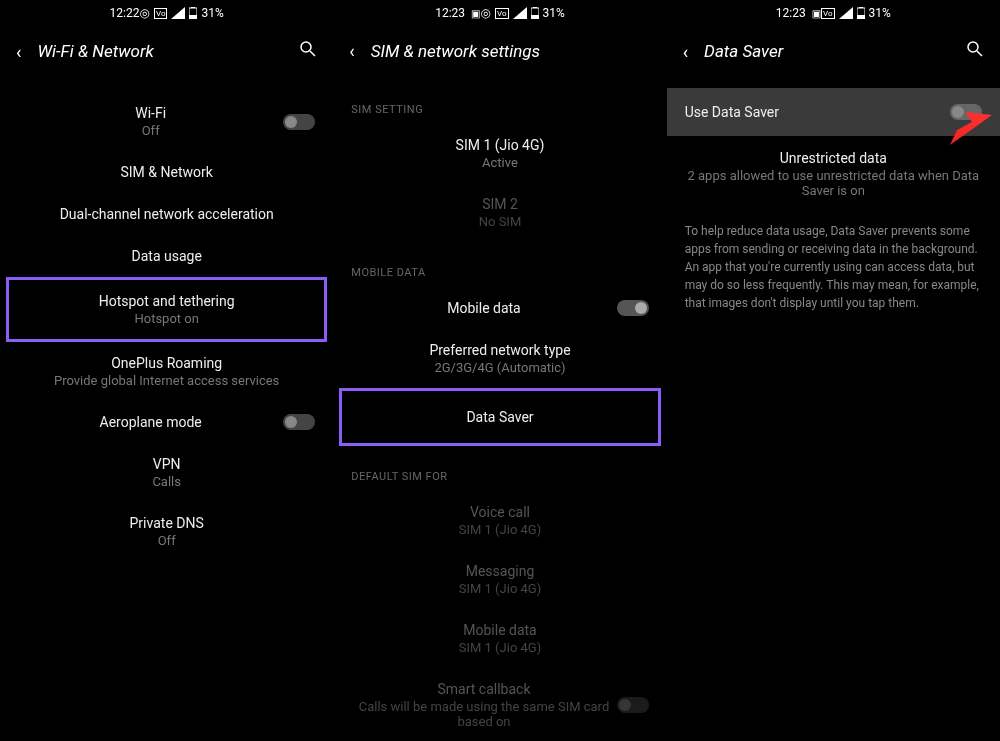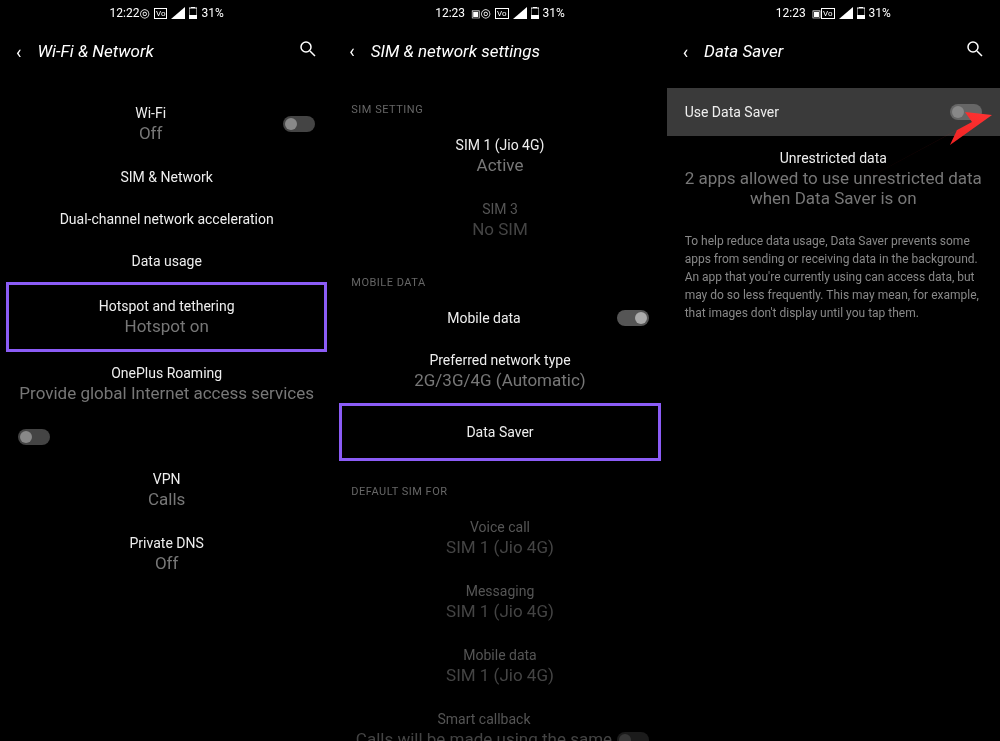--- a/index.html
+++ b/index.html
@@ -14,21 +14,21 @@
     .header { display: flex; align-items: center; padding: 14px 16px; gap: 16px; }
     .back-arrow { font-size: 18px; color: #fff; cursor: pointer; }
     .header-title { font-size: 17px; font-weight: 400; flex: 1; font-style: italic; }
     .search-icon { font-size: 18px; cursor: pointer; }
     
     .section-header { padding: 12px 18px 8px; font-size: 11px; color: #666; letter-spacing: 0.5px; }
     
     .list-item { padding: 13px 18px; display: flex; justify-content: space-between; align-items: center; cursor: pointer; text-align: center; }
     .list-item-text { flex: 1; }
     .list-item-title { font-size: 14px; color: #eee; }
-    .list-item-sub { font-size: 17px; color: #777; margin-top: 2px; }
+    .list-item-sub { font-size: 13px; color: #777; margin-top: 2px; }
     .list-item.disabled .list-item-title { color: #555; }
     .list-item.disabled .list-item-sub { color: #444; }
     
     .toggle { width: 32px; height: 16px; background: #444; border-radius: 10px; position: relative; cursor: pointer; }
     .toggle::after { content: ''; position: absolute; width: 12px; height: 12px; background: #888; border-radius: 50%; top: 2px; left: 2px; }
     .toggle.on { background: #555; }
     .toggle.on::after { left: auto; right: 2px; background: #aaa; }
     
     .highlight-box { border: 3px solid #8b5cf6; }
     
@@ -113,20 +113,23 @@
   </div>
 
   <div class="list-item">
     <div class="list-item-text">
       <div class="list-item-title">OnePlus Roaming</div>
       <div class="list-item-sub">Provide global Internet access services</div>
     </div>
   </div>
 
   <div class="list-item">
+    <div class="list-item-text">
+      <div class="list-item-title">Aeroplane mode</div>
+    </div>
     <div class="toggle"></div>
   </div>
 
   <div class="list-item">
     <div class="list-item-text">
       <div class="list-item-title">VPN</div>
       <div class="list-item-sub">Calls</div>
     </div>
   </div>
 
@@ -174,21 +177,21 @@
 
   <div class="list-item">
     <div class="list-item-text">
       <div class="list-item-title">SIM 1 (Jio 4G)</div>
       <div class="list-item-sub">Active</div>
     </div>
   </div>
 
   <div class="list-item disabled">
     <div class="list-item-text">
-      <div class="list-item-title">SIM 3</div>
+      <div class="list-item-title">SIM 2</div>
       <div class="list-item-sub">No SIM</div>
     </div>
   </div>
 
   <div style="height:12px"></div>
 
   <div class="section-header">MOBILE DATA</div>
 
   <div class="list-item">
     <div class="list-item-text">

